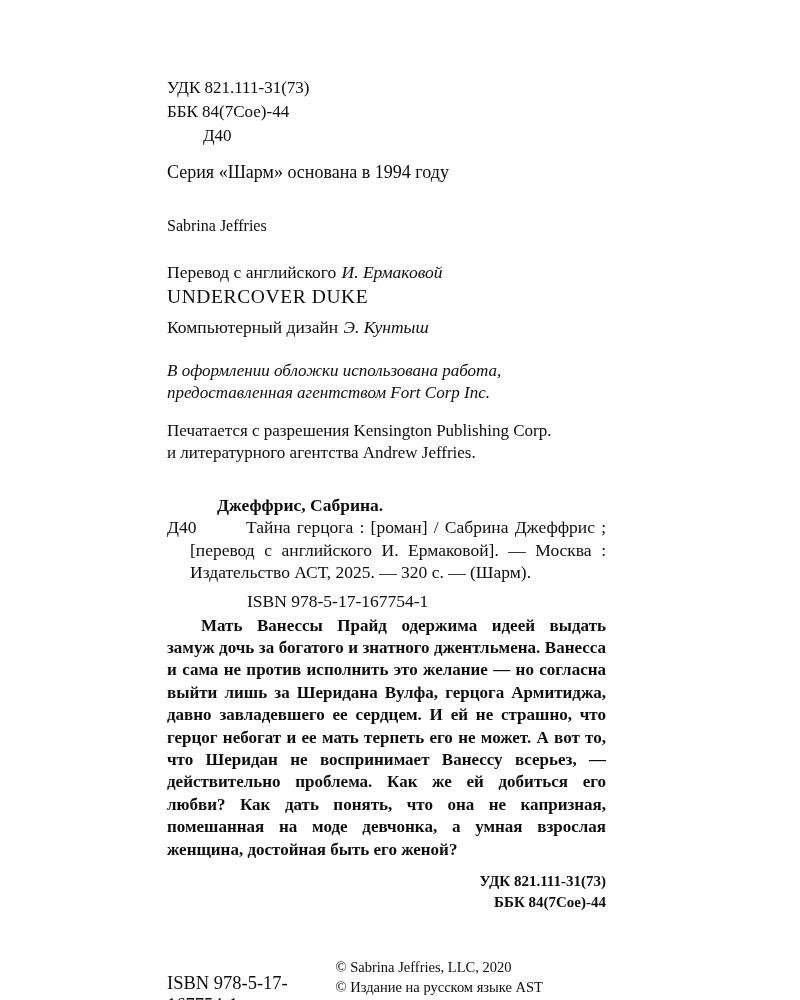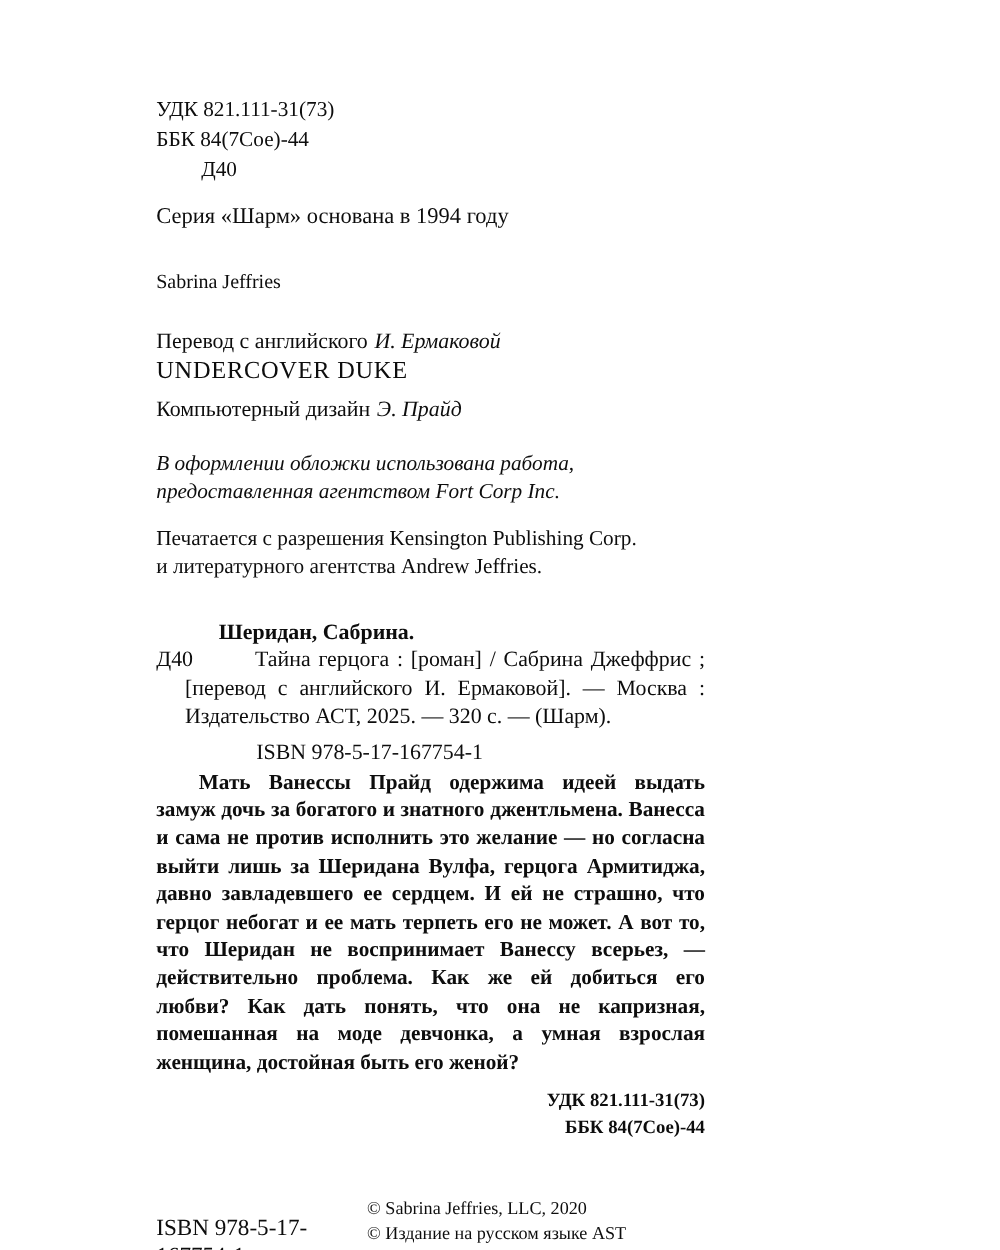--- a/index.html
+++ b/index.html
@@ -6,20 +6,21 @@
   .page {
     position: relative;
     width: 652px;
     height: 1000px;
     background: #ffffff;
     color: #0d0d0d;
     font-family: "Liberation Serif", "DejaVu Serif", serif;
     overflow: hidden;
     box-sizing: border-box;
     padding: 76px 88px 40px 125px;
+    margin-left: 42px;
   }
   .line { font-size: 17px; line-height: 24px; }
   .top-codes { text-align: left; }
   .code-indent { margin-left: 36px; }
   .centered { }
   .series { font-size: 18px; line-height: 24px; margin-top: 12px; }
   .orig-author { font-size: 16px; line-height: 23px; margin-top: 30px; }
   .orig-title { font-size: 19.5px; line-height: 24px; letter-spacing: 0.6px; margin-top: 2px; }
   .credit { font-size: 17.5px; line-height: 22px; margin-top: 24px; }
   .credit.second { margin-top: 7px; }
@@ -81,34 +82,34 @@
     <p class="line">ББК 84(7Сое)-44</p>
     <p class="line code-indent">Д40</p>
   </div>
 
   <p class="centered series">Серия «Шарм» основана в 1994 году</p>
 
   <p class="centered orig-author">Sabrina Jeffries</p>
   <p class="centered credit"><span>Перевод с английского</span><span class="name">И. Ермаковой</span></p>
 
   <p class="centered orig-title">UNDERCOVER DUKE</p>
-  <p class="centered credit second"><span>Компьютерный дизайн</span><span class="name">Э. Прайд</span></p>
+  <p class="centered credit second"><span>Компьютерный дизайн</span><span class="name">Э. Кунтыш</span></p>
 
   <div class="centered cover-note">
     <p>В оформлении обложки использована работа,</p>
     <p>предоставленная агентством Fort Corp Inc.</p>
   </div>
 
   <div class="centered permission">
     <p>Печатается с разрешения Kensington Publishing Corp.</p>
     <p>и литературного агентства Andrew Jeffries.</p>
   </div>
 
   <div class="catalog">
-    <p class="catalog-author">Шеридан, Сабрина.</p>
+    <p class="catalog-author">Джеффрис, Сабрина.</p>
     <div class="catalog-body">
       <span class="catalog-code">Д40</span>
       <p class="catalog-desc">Тайна герцога : [роман] / Сабрина Джеффрис ; [перевод с английского И. Ермаковой]. — Москва : Издательство АСТ, 2025. — 320 с. — (Шарм).</p>
     </div>
     <p class="catalog-isbn">ISBN 978-5-17-167754-1</p>
   </div>
 
   <p class="annotation">Мать Ванессы Прайд одержима идеей выдать замуж дочь за богатого и знатного джентльмена. Ванесса и сама не против исполнить это желание — но согласна выйти лишь за Шеридана Вулфа, герцога Армитиджа, давно завладевшего ее сердцем. И ей не страшно, что герцог небогат и ее мать терпеть его не может. А вот то, что Шеридан не воспринимает Ванессу всерьез, — действительно проблема. Как же ей добиться его любви? Как дать понять, что она не капризная, помешанная на моде девчонка, а умная взрослая женщина, достойная быть его женой?</p>
 
   <div class="codes-bottom">

